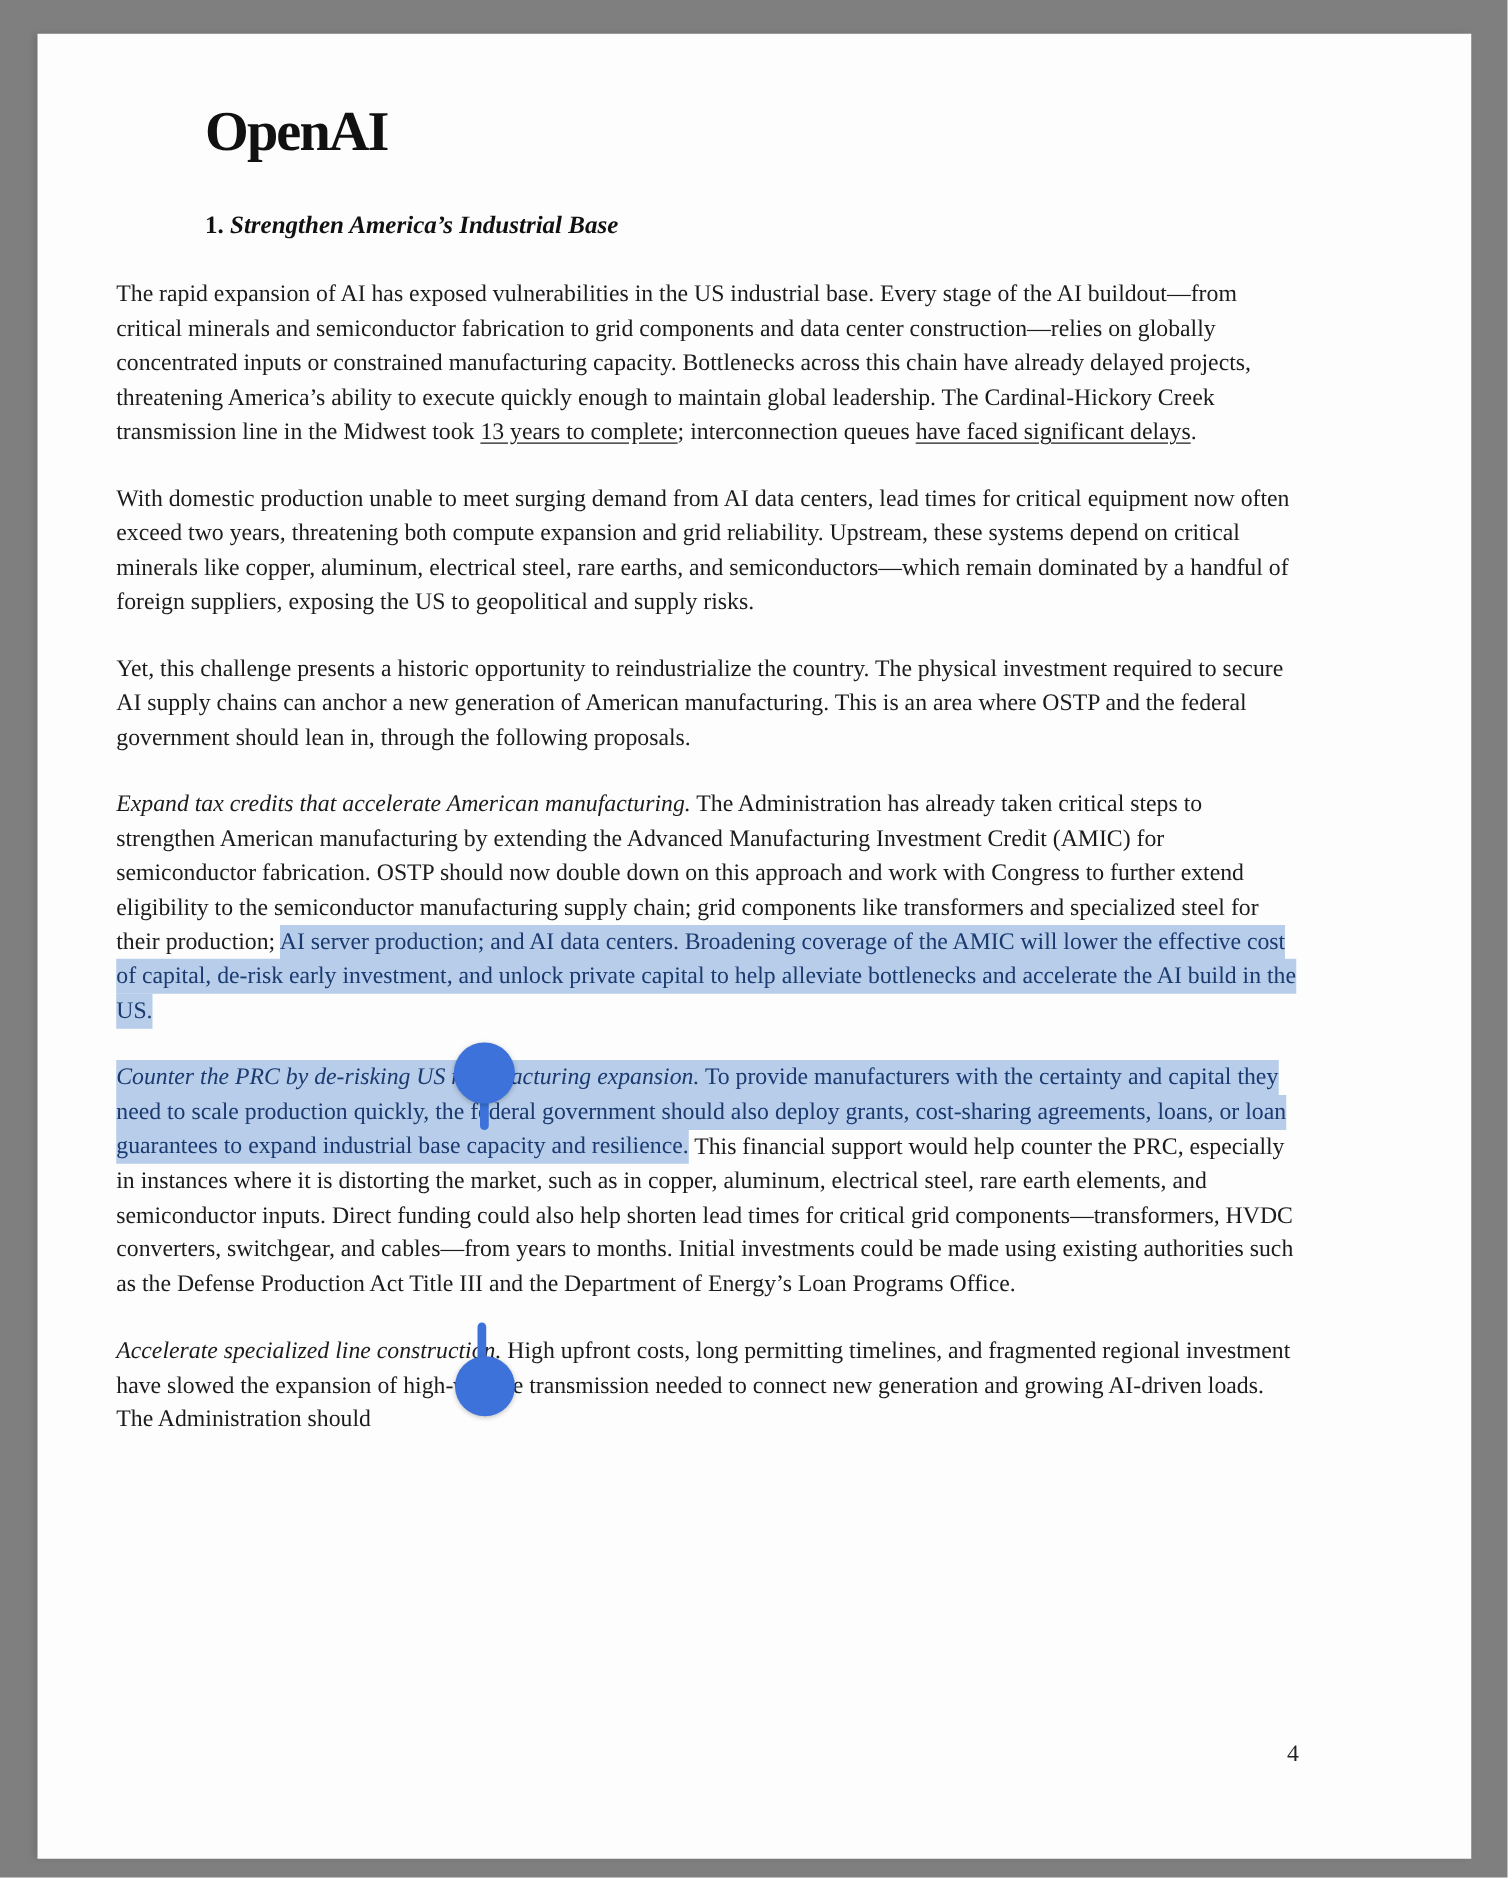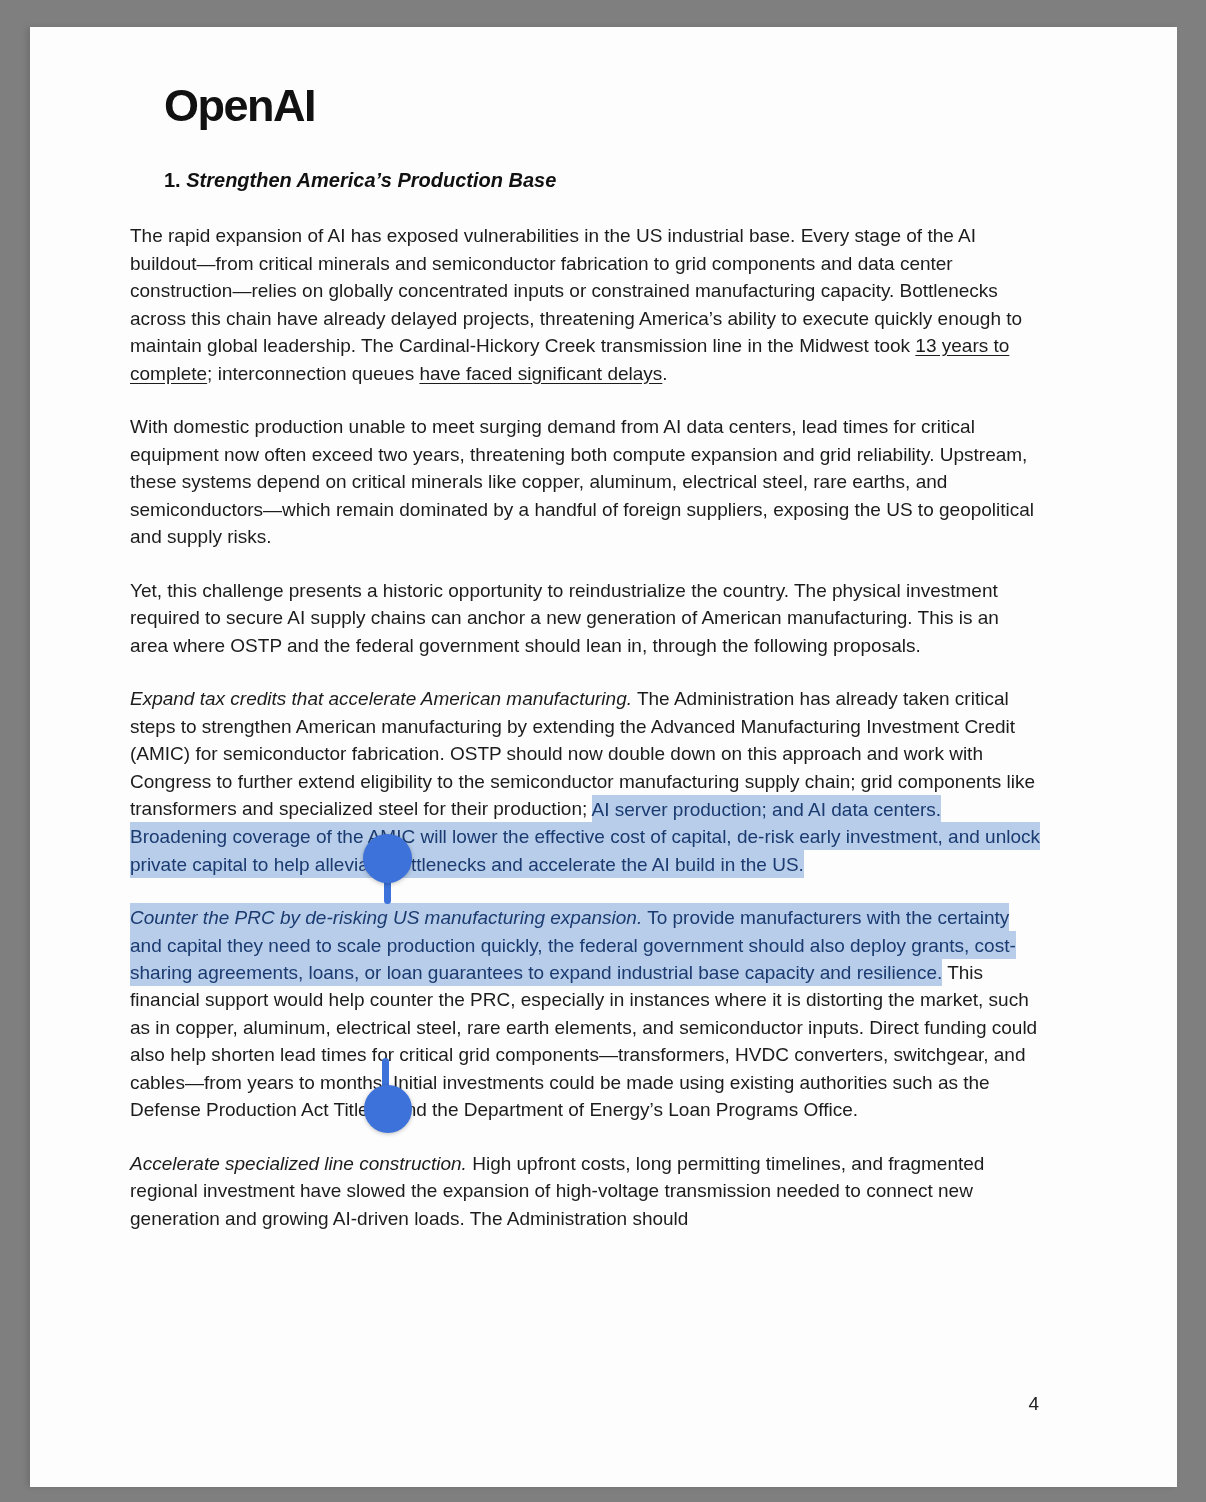--- a/index.html
+++ b/index.html
@@ -8,40 +8,40 @@
     --body-text:#1c1c1c;
     --hl:#b7cde9;
     --hl-text:#1a3a70;
     --handle:#3c72d9;
   }
   *{box-sizing:border-box;}
   body{margin:0;}
   .stage{
     position:relative;width:1206px;height:1502px;
     background:var(--backdrop);overflow:hidden;
-    font-family:Liberation Sans, sans-serif;
+    font-family:Liberation Serif, serif;
   }
   .page{
     position:absolute;left:30px;top:27px;width:1147px;height:1460px;
     background:var(--page-bg);
     box-shadow:-3px 0 6px rgba(0,0,0,0.12);
   }
   .logo{
     margin:56px 136px 0 134px;
     font-size:45px;font-weight:bold;letter-spacing:-1.5px;color:#111;
     line-height:1;
   }
   .heading{
     margin:40px 136px 0 134px;
     font-size:20px;line-height:24px;color:#111;font-weight:bold;
   }
   .heading .hnum{font-style:normal;}
   .heading .htitle{font-style:italic;}
   .doc{
-    padding:30px 136px 0 100px;
+    padding:30px 136px 0 63px;
     font-size:19px;line-height:27.5px;color:var(--body-text);
   }
   .para{margin:0 0 26px 0;}
   .seg-italic{font-style:italic;}
   .seg-link{color:inherit;text-decoration:underline;text-underline-offset:3px;}
   .seg-hl{background:var(--hl);color:var(--hl-text);padding:3.5px 0;}
   .pageno{
     position:absolute;top:1366px;right:138px;
     font-size:19px;color:#222;
   }
@@ -59,21 +59,21 @@
   .handle-end .ball{left:0;top:27px;width:48px;height:48px;}
 </style>
 </head>
 <body>
 
 <div class="stage">
   <div class="page">
     <div class="logo">OpenAI</div>
     <div class="heading">
       <span class="hnum">1.</span>
-      <span class="htitle">Strengthen America’s Production Base</span>
+      <span class="htitle">Strengthen America’s Industrial Base</span>
     </div>
     <div class="doc" id="doc">
         <p class="para"><span>The rapid expansion of AI has exposed vulnerabilities in the US industrial base. Every stage of the AI buildout—from critical minerals and semiconductor fabrication to grid components and data center construction—relies on globally concentrated inputs or constrained manufacturing capacity. Bottlenecks across this chain have already delayed projects, threatening America’s ability to execute quickly enough to maintain global leadership. The Cardinal-Hickory Creek transmission line in the Midwest took </span><span class="seg-link">13 years to complete</span><span>; interconnection queues </span><span class="seg-link">have faced significant delays</span><span>.</span></p>
         <p class="para"><span>With domestic production unable to meet surging demand from AI data centers, lead times for critical equipment now often exceed two years, threatening both compute expansion and grid reliability. Upstream, these systems depend on critical minerals like copper, aluminum, electrical steel, rare earths, and semiconductors—which remain dominated by a handful of foreign suppliers, exposing the US to geopolitical and supply risks.</span></p>
         <p class="para"><span>Yet, this challenge presents a historic opportunity to reindustrialize the country. The physical investment required to secure AI supply chains can anchor a new generation of American manufacturing. This is an area where OSTP and the federal government should lean in, through the following proposals.</span></p>
         <p class="para"><span class="seg-italic">Expand tax credits that accelerate American manufacturing.</span><span> The Administration has already taken critical steps to strengthen American manufacturing by extending the Advanced Manufacturing Investment Credit (AMIC) for semiconductor fabrication. OSTP should now double down on this approach and work with Congress to further extend eligibility to the semiconductor manufacturing supply chain; grid components like transformers and specialized steel for their production; </span><span class="seg-hl">AI server production; and AI data centers. Broadening coverage of the AMIC will lower the effective cost of capital, de-risk early investment, and unlock private capital to help alleviate bottlenecks and accelerate the AI build in the US.</span></p>
         <p class="para"><span class="seg-hl seg-italic">Counter the PRC by de-risking US manufacturing expansion.</span><span class="seg-hl"> To provide manufacturers with the certainty and capital they need to scale production quickly, the federal government should also deploy grants, cost-sharing agreements, loans, or loan guarantees to expand industrial base capacity and resilience.</span><span> This financial support would help counter the PRC, especially in instances where it is distorting the market, such as in copper, aluminum, electrical steel, rare earth elements, and semiconductor inputs. Direct funding could also help shorten lead times for critical grid components—transformers, HVDC converters, switchgear, and cables—from years to months. Initial investments could be made using existing authorities such as the Defense Production Act Title III and the Department of Energy’s Loan Programs Office.</span></p>
         <p class="para"><span class="seg-italic">Accelerate specialized line construction.</span><span> High upfront costs, long permitting timelines, and fragmented regional investment have slowed the expansion of high-voltage transmission needed to connect new generation and growing AI-driven loads. The Administration should</span></p>
       </div>
     <div class="pageno">4</div>

